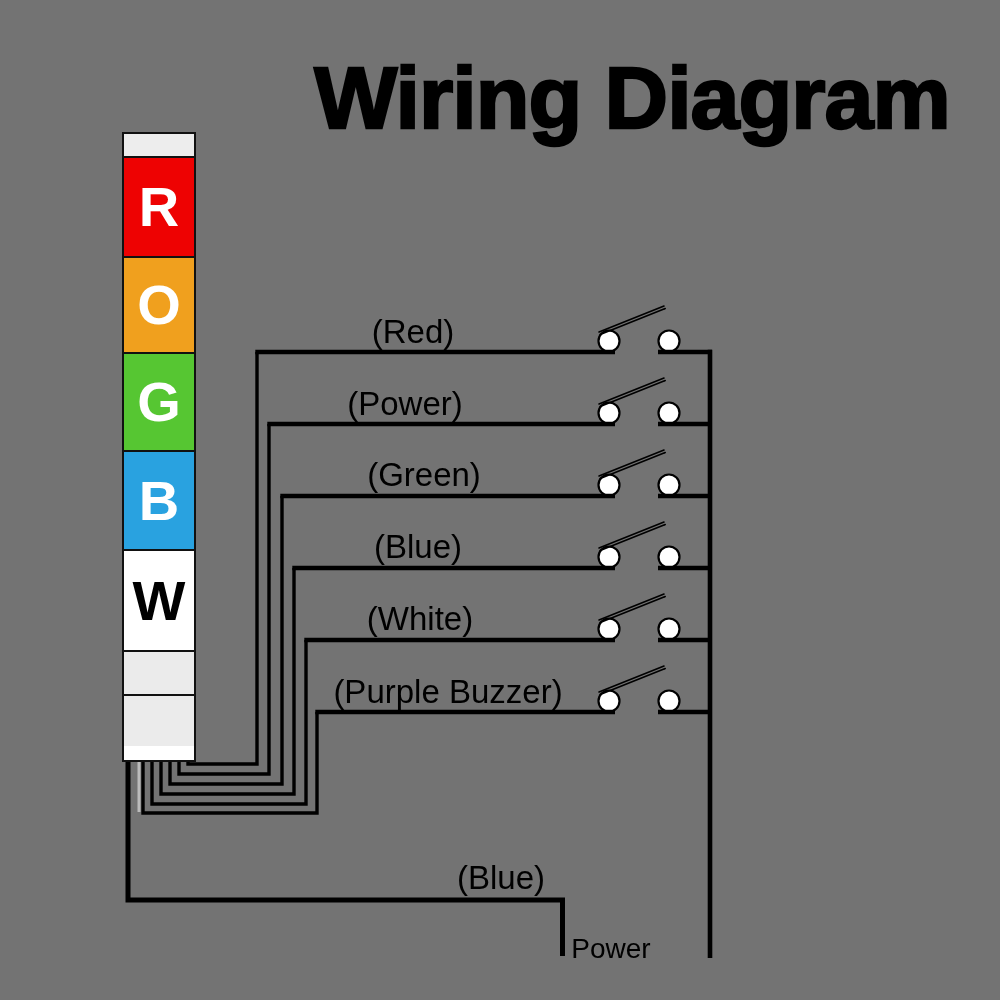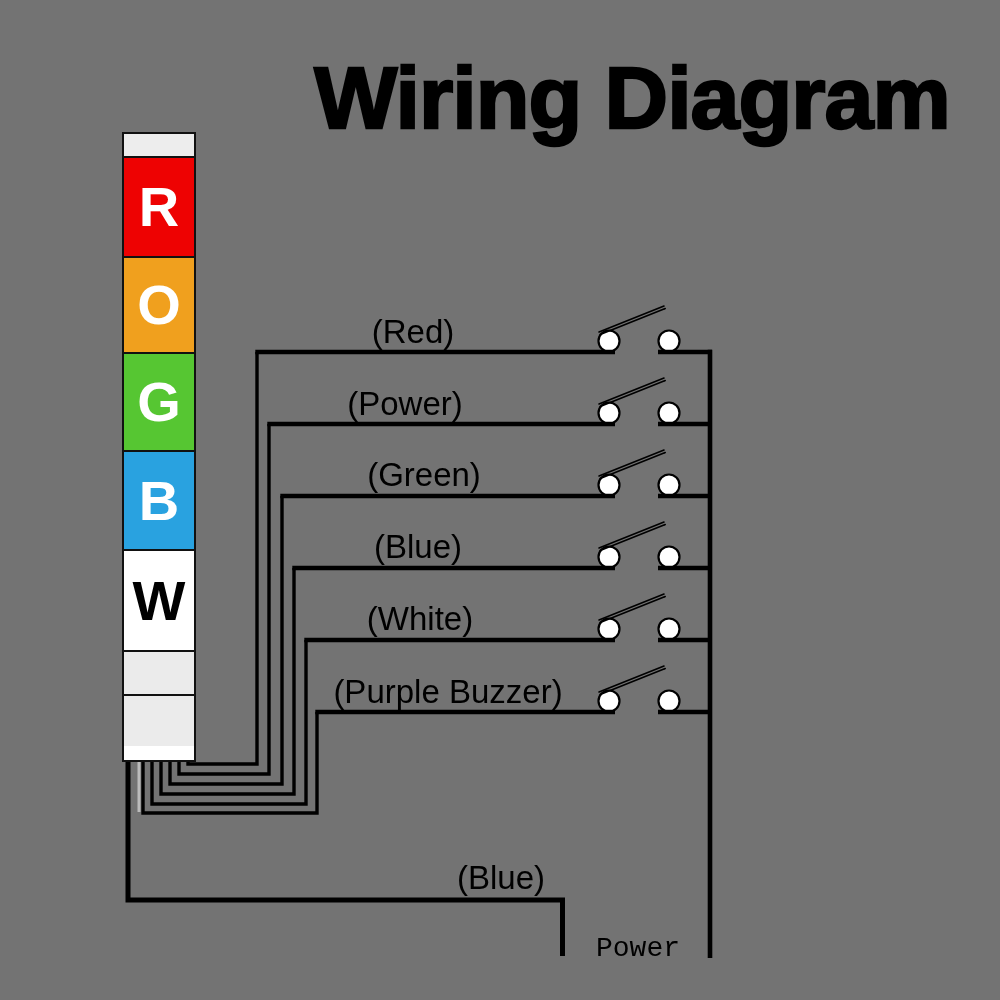--- a/index.html
+++ b/index.html
@@ -112,14 +112,14 @@
       <div class="wire-label" style="left: 403px; top: 315px; margin-left: 10px;">(Red)</div>
       <div class="wire-label" style="left: 405px; top: 387px;">(Power)</div>
       <div class="wire-label" style="left: 424px; top: 458px;">(Green)</div>
       <div class="wire-label" style="left: 404px; top: 530px; margin-left: 14px;">(Blue)</div>
       <div class="wire-label" style="left: 404px; top: 602px; margin-left: 16px;">(White)</div>
       <div class="wire-label" style="left: 448px; top: 675px;">(Purple Buzzer)</div>
     </div>
 
   <div class="wire-label" style="left:501px;top:861px;">(Blue)</div>
 
-  <div class="power-label" style="left:638px;top:935px;font-family:Liberation Mono, monospace;">Power</div>
+  <div class="power-label" style="left:611px;top:935px;">Power</div>
 </div>
 
 </body></html>

